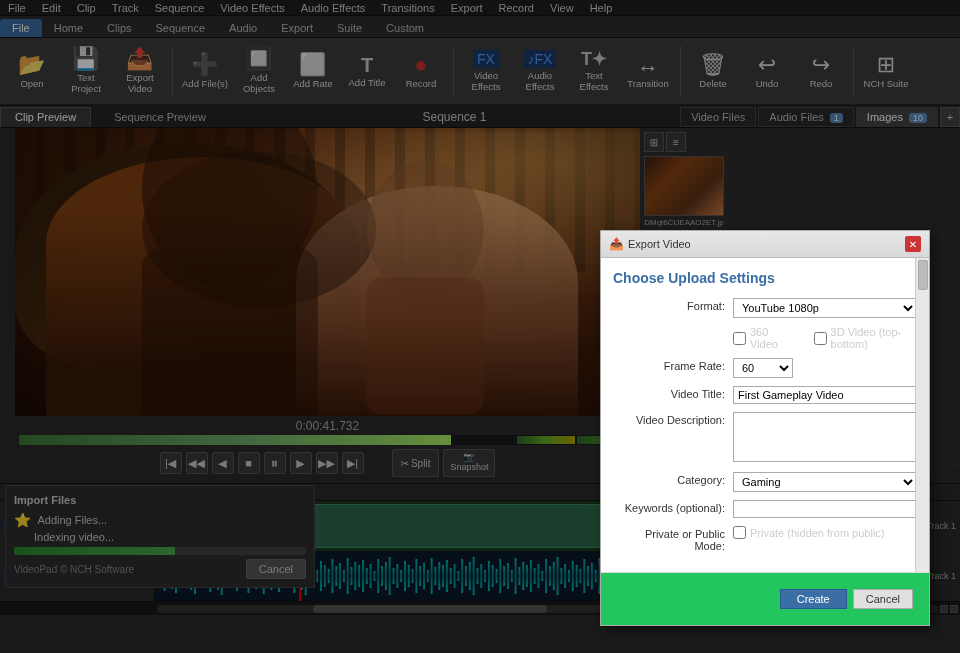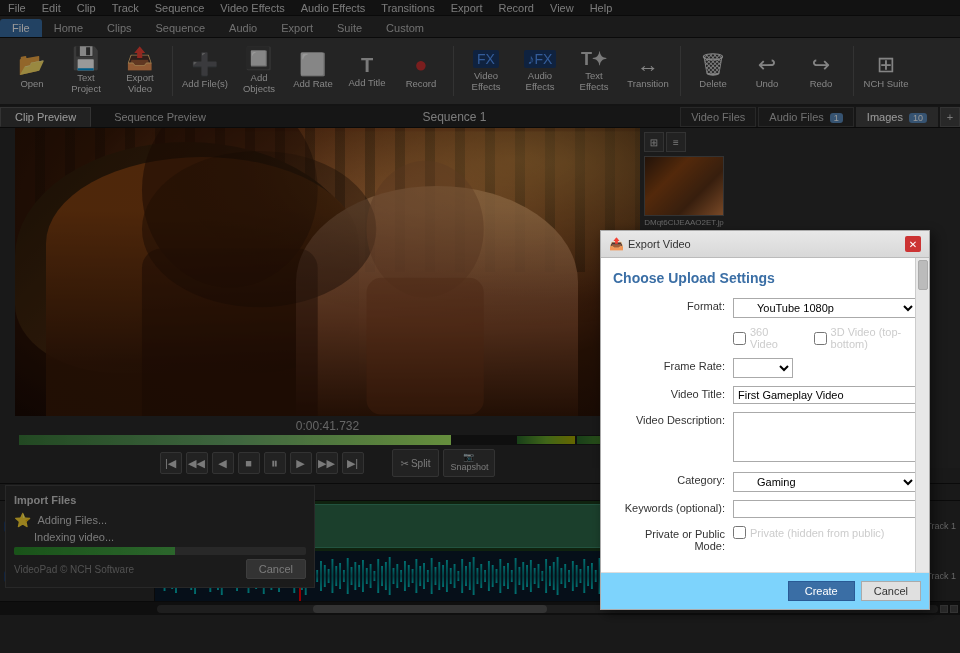--- a/index.html
+++ b/index.html
@@ -62,25 +62,25 @@
     .cancel-btn { padding: 3px 12px; background: #555; border: 1px solid #666; color: #ccc; cursor: pointer; font-size: 11px; border-radius: 2px; }
     .dialog { width: 330px; background: #f0f0f0; border: 1px solid #aaa; box-shadow: 4px 4px 12px rgba(0,0,0,0.5); position: absolute; top: 230px; left: 600px; }
     .dialog-titlebar { background: linear-gradient(to bottom, #e8e8e8, #d8d8d8); padding: 5px 8px; display: flex; align-items: center; justify-content: space-between; border-bottom: 1px solid #bbb; }
     .dialog-title { font-size: 11px; color: #333; font-weight: normal; display: flex; align-items: center; gap: 4px; }
     .dialog-close { width: 16px; height: 16px; background: #cc3333; border-radius: 2px; color: white; font-size: 10px; display: flex; align-items: center; justify-content: center; cursor: pointer; }
     .dialog-body { padding: 12px; background: white; }
     .dialog-heading { color: #3a6ea5; font-size: 14px; font-weight: bold; margin-bottom: 12px; }
     .form-row { display: flex; align-items: flex-start; margin-bottom: 8px; }
     .form-label { width: 120px; font-size: 11px; color: #333; padding-top: 2px; text-align: right; padding-right: 8px; flex-shrink: 0; }
     .form-control { flex: 1; }
-    .form-select { width: 100%; padding: 2px 19px; font-size: 11px; border: 1px solid #aaa; background: white; }
+    .form-select { width: 100%; padding: 2px 4px; font-size: 11px; border: 1px solid #aaa; background: white; }
     .form-input { width: 100%; padding: 2px 4px; font-size: 11px; border: 1px solid #aaa; }
     .form-textarea { width: 100%; height: 50px; padding: 2px 4px; font-size: 11px; border: 1px solid #aaa; resize: none; }
     .form-checkbox-row { display: flex; align-items: center; gap: 4px; }
-    .dialog-footer { padding: 8px; background: #7dd3fc; display: flex; justify-content: flex-end; gap: 6px; border-top: 1px solid #ddd; }
+    .dialog-footer { padding: 16px; background: #22c55e; display: flex; justify-content: flex-end; gap: 6px; border-top: 1px solid #ddd; }
     .btn-create { padding: 3px 16px; background: #3a6ea5; border: 1px solid #2a5a95; color: white; cursor: pointer; font-size: 11px; }
     .btn-cancel-dlg { padding: 3px 12px; background: #e0e0e0; border: 1px solid #aaa; color: #333; cursor: pointer; font-size: 11px; }
     .dialog-scrollbar { position: absolute; right: 0; top: 0; bottom: 0; width: 14px; background: #e8e8e8; border-left: 1px solid #ccc; }
     .dialog-scroll-thumb { width: 10px; height: 30px; background: #bbb; border: 1px solid #aaa; margin: 2px; border-radius: 2px; }
     .dialog-inner { position: relative; overflow: hidden; }
 
     .video-scene { width: 100%; height: 100%; background: #000; position: relative; overflow: hidden; }
     .scene-bg { position: absolute; inset: 0; background: radial-gradient(ellipse at 60% 30%, #c87941 0%, #7a3e1a 30%, #3a1a08 60%, #1a0a04 100%); }
     .scene-figure1 { position: absolute; bottom: 0; left: 5%; width: 50%; height: 90%; background: linear-gradient(to bottom, #8b4513 20%, #3a1a08 80%); border-radius: 60% 60% 0 0 / 40% 40% 0 0; opacity: 0.9; }
     .scene-hair1 { position: absolute; top: 5%; left: 0; width: 55%; height: 80%; background: linear-gradient(135deg, #2a1a08, #4a2a10, #1a0a04); border-radius: 50% 50% 30% 30%; }

